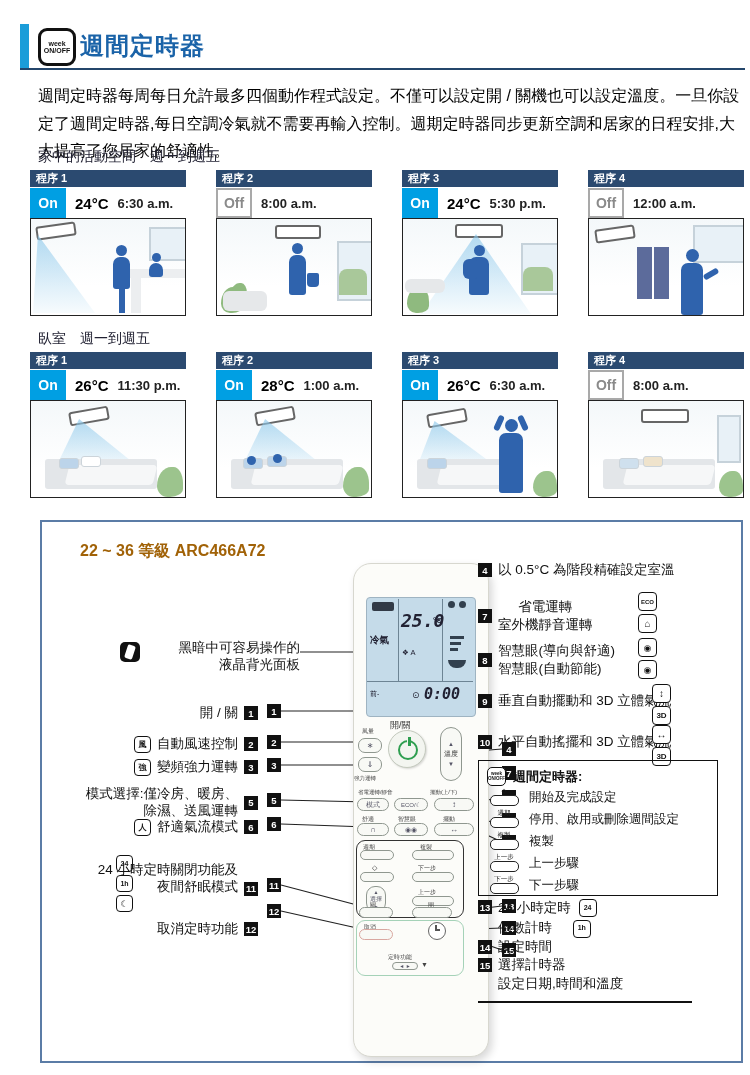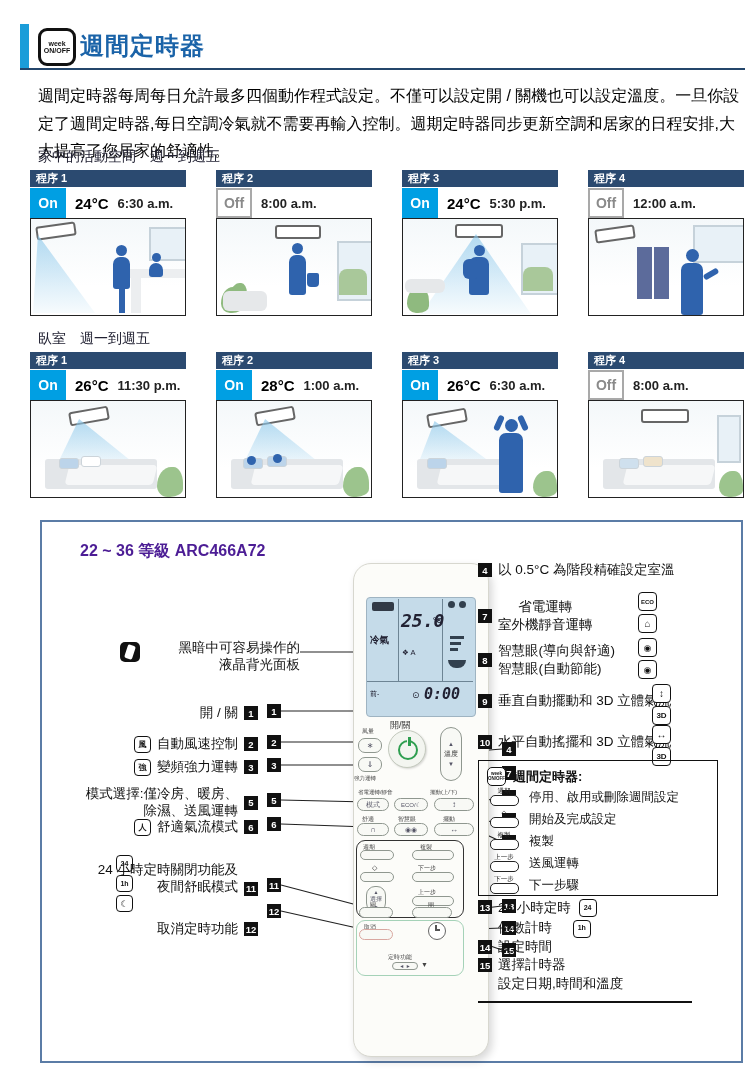--- a/index.html
+++ b/index.html
@@ -39,21 +39,21 @@
   .window{position:absolute;background:#e8f1f7;border:2px solid #c6d2da;}
   .bush{position:absolute;background:#a9c89a;border-radius:8px 8px 0 0;}
   .sofa{position:absolute;background:#e6e8ea;border-radius:6px;}
   .bed{position:absolute;left:14px;bottom:8px;width:112px;height:30px;background:#e3e6e9;border-radius:3px;}
   .blanket{position:absolute;left:36px;bottom:12px;width:88px;height:20px;background:#f6f7f8;border-radius:4px;transform:skewX(-14deg);}
   .pillow{position:absolute;width:18px;height:9px;border-radius:3px;background:#fff;border:1px solid #ccd4da;}
   .ward{position:absolute;width:15px;height:52px;background:#5c6b9b;}
   .counter{position:absolute;background:#eceef0;}
   
   .panel{position:absolute;left:40px;top:520px;width:703px;height:543px;border:2px solid #5b7ca6;background:#fff;box-sizing:border-box;}
-  .panel-title{position:absolute;left:80px;top:541px;font-size:16px;font-weight:bold;color:#4c1d95;}
+  .panel-title{position:absolute;left:80px;top:541px;font-size:16px;font-weight:bold;color:#a16207;}
   .chip{display:inline-flex;width:14px;height:14px;background:#111;color:#fff;font-size:9.5px;font-weight:bold;
         align-items:center;justify-content:center;flex:0 0 auto;}
   .lrow{position:absolute;display:flex;align-items:center;gap:6px;font-size:13.5px;color:#111;white-space:nowrap;}
   .r2{text-align:right;line-height:1.25;}
   .icon-sq{display:inline-flex;align-items:center;justify-content:center;border:1.6px solid #111;
            border-radius:4px;background:#fff;font-weight:bold;color:#111;flex:0 0 auto;box-sizing:border-box;}
   
   .remote{position:absolute;left:353px;top:563px;width:134px;height:492px;background:#fcfcf9;
           border:1px solid #d7d7cf;border-radius:18px;box-shadow:3px 4px 8px rgba(0,0,0,.16);}
   .lcd{position:absolute;left:366px;top:597px;width:108px;height:118px;background:#c5dbe9;
@@ -469,45 +469,45 @@
   <div class="abs" style="left:478px;top:760px;width:240px;height:136px;border:1.5px solid #111;box-sizing:border-box;padding:6px 8px;">
     <div style="display:flex;align-items:center;gap:7px;font-size:13px;font-weight:bold;">
       <span class="icon-sq" style="width:19px;height:19px;border-radius:5px;flex-direction:column;font-size:4.5px;line-height:1.1;">
         <span>week</span>
         <span>ON/OFF</span>
       </span>
       <span>週間定時器:</span>
     </div>
     <div class="wk-row">
       <span class="mini-btn">
+          <span class="mlab">◇</span>
+          <span class="mpill"></span>
+        </span>
+      <span>開始及完成設定</span>
+    </div>
+    <div class="wk-row">
+      <span class="mini-btn">
           <span class="mlab">週期</span>
           <span class="mpill"></span>
         </span>
       <span>停用、啟用或刪除週間設定</span>
-    </div>
-    <div class="wk-row">
-      <span class="mini-btn">
-          <span class="mlab">◇</span>
-          <span class="mpill"></span>
-        </span>
-      <span>開始及完成設定</span>
     </div>
     <div class="wk-row">
       <span class="mini-btn">
           <span class="mlab">複製</span>
           <span class="mpill"></span>
         </span>
       <span>複製</span>
     </div>
     <div class="wk-row">
       <span class="mini-btn">
           <span class="mlab">上一步</span>
           <span class="mpill"></span>
         </span>
-      <span>送風運轉</span>
+      <span>上一步驟</span>
     </div>
     <div class="wk-row">
       <span class="mini-btn">
           <span class="mlab">下一步</span>
           <span class="mpill"></span>
         </span>
       <span>下一步驟</span>
     </div>
   </div>
 

